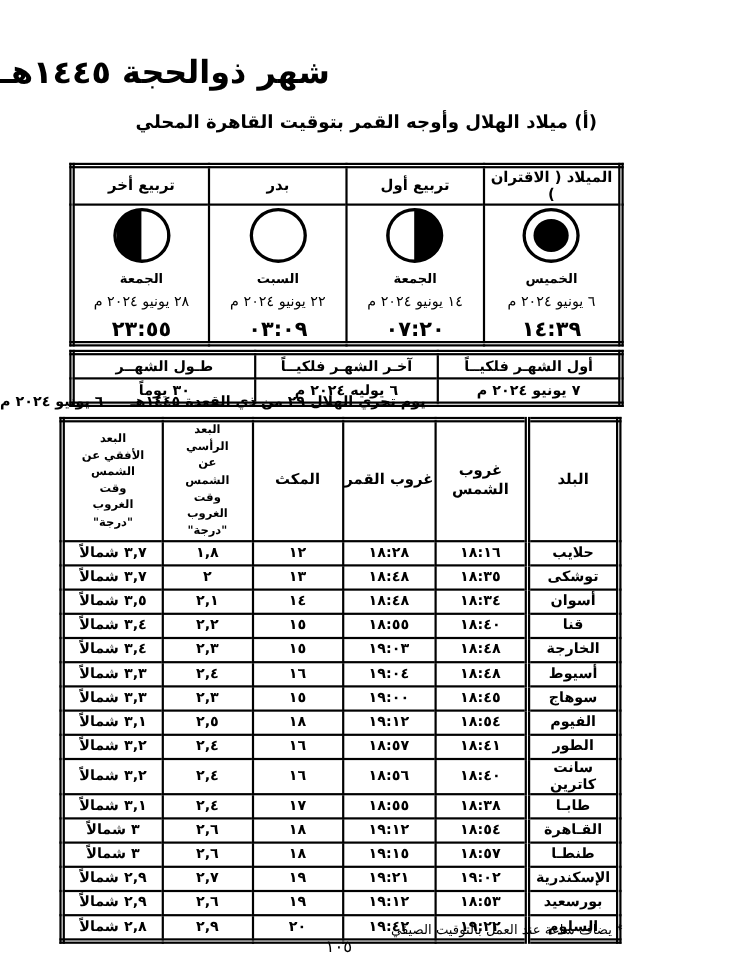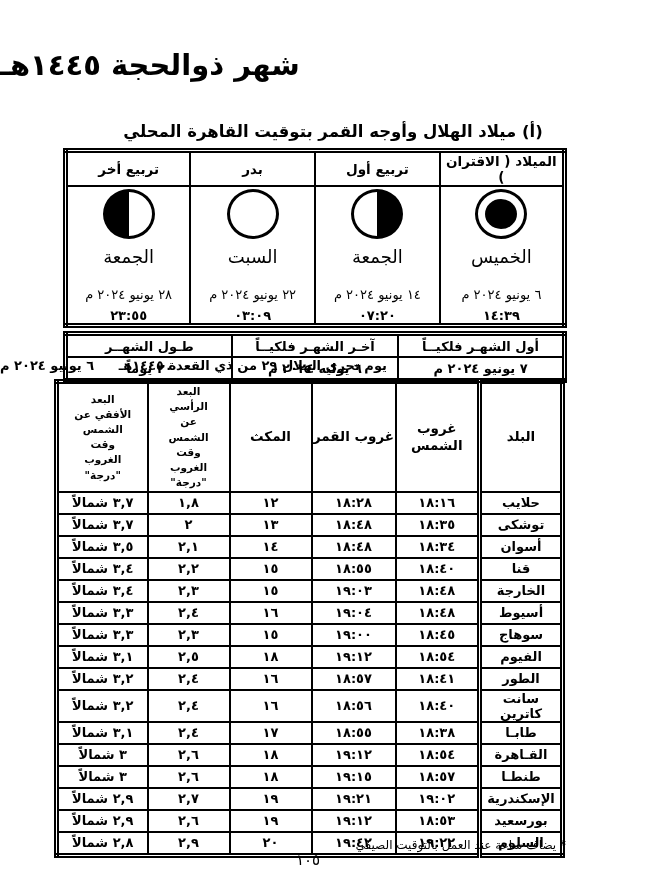--- a/index.html
+++ b/index.html
@@ -2,39 +2,39 @@
 <html lang="ar" dir="rtl"><head>
 <meta charset="utf-8">
 <style>
   html,body{margin:0;padding:0;background:#fff;}
   .page{
     position:relative;width:666px;height:883px;background:#ffffff;
     font-family:"DejaVu Sans",sans-serif;color:#000;direction:rtl;overflow:hidden;
   }
   .title{position:absolute;top:48px;left:0;width:100%;text-align:left;
     font-size:29px;font-weight:bold;}
-  .subtitle{position:absolute;top:122px;left:0;width:100%;text-align:center;
+  .subtitle{position:absolute;top:101px;left:0;width:100%;text-align:center;
     font-size:16.5px;font-weight:bold;}
 
   .top-tables{position:absolute;top:148px;left:63px;width:504px;}
   table{border-collapse:collapse;width:100%;table-layout:fixed;}
   td{border:2px solid #000;text-align:center;font-weight:bold;padding:0;vertical-align:middle;}
 
   .moon-table{border:5px double #000;}
   .moon-table .phead td{height:21px;font-size:13.5px;}
   .moon-cell{height:116px;}
   .moon{box-sizing:border-box;width:52px;height:50px;border:3px solid #000;border-radius:50%;
     margin:2px auto 7px auto;background:#fff;position:relative;}
   .moon.new::after{content:"";position:absolute;inset:7px;background:#000;border-radius:50%;}
   .moon.first{background:linear-gradient(to right,#fff 50%,#000 50%);}
   .moon.full{background:#fff;}
   .moon.last{background:linear-gradient(to right,#000 50%,#fff 50%);}
-  .day{font-size:18px;font-weight:normal;margin-bottom:20px;}
+  .day{font-size:12px;font-weight:bold;margin-bottom:7px;}
   .mdate{font-size:13px;font-weight:normal;margin-bottom:6px;}
-  .mtime{font-size:13px;font-weight:bold;}
+  .mtime{font-size:19px;font-weight:bold;}
 
   .month-table{border:5px double #000;margin-top:3px;}
   .month-table td{height:20px;font-size:13px;}
 
   .section-b-title{position:absolute;top:339px;left:0;width:100%;text-align:center;
     font-size:13.5px;font-weight:bold;}
   .tahari{position:absolute;top:358px;left:0;width:100%;text-align:left;
     font-size:13px;font-weight:bold;}
   .tahari .tdate{margin-right:20px;}
 

